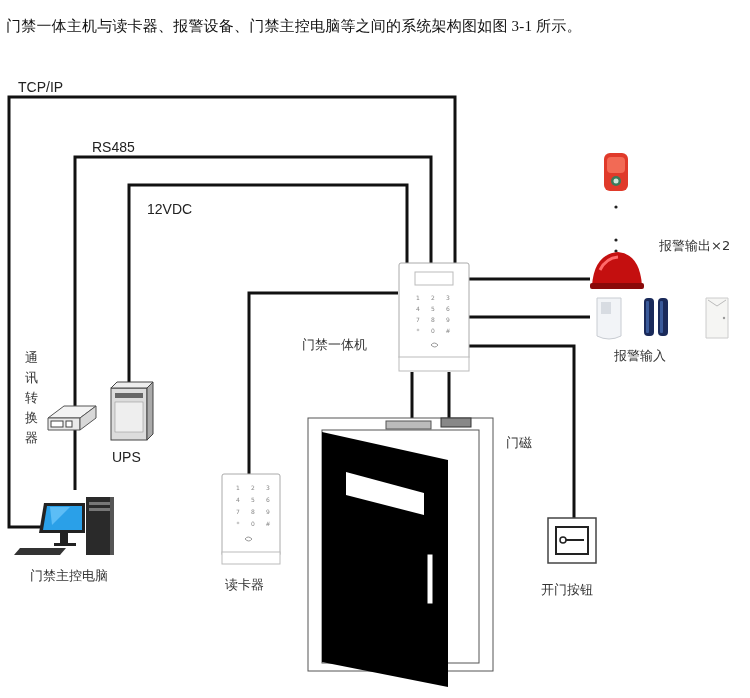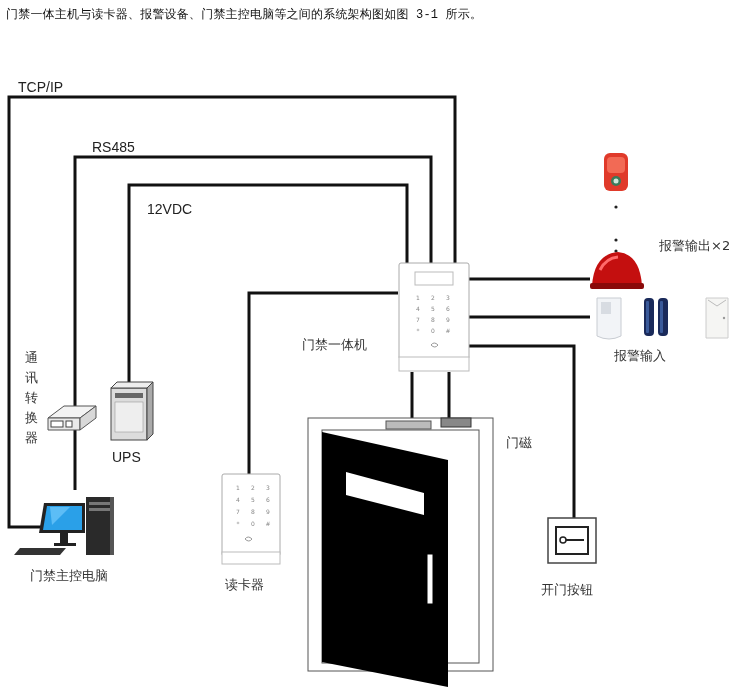--- a/index.html
+++ b/index.html
@@ -1,19 +1,19 @@
 <!DOCTYPE html>
 <html><head>
 <meta charset="utf-8">
 <style>
   html, body { margin:0; padding:0; background:#fff; }
   body { width:750px; height:698px; position:relative; overflow:hidden;
          font-family:"DejaVu Serif", "Liberation Serif", serif; color:#222; }
-  .caption { position:absolute; left:6px; top:6px; font-size:12px; letter-spacing:0.2px;
-             font-family:Liberation Mono, monospace; color:#111; }
+  .caption { position:absolute; left:6px; top:17px; font-size:15px; letter-spacing:0.2px;
+             font-family:Liberation Serif, serif; color:#111; }
   svg { position:absolute; left:0; top:0; }
   .lbl-sans { font-family:"Liberation Sans","DejaVu Sans",sans-serif; font-size:14px; fill:#222; }
   .lbl-cn { font-family:"DejaVu Sans","Liberation Sans",sans-serif; font-size:13px; fill:#333; }
   .wire { stroke:#111; stroke-width:3; fill:none; }
   .key { font-family:"DejaVu Sans",sans-serif; font-size:6px; fill:#888; }
 </style>
 </head>
 <body>
 
 <div class="caption">门禁一体主机与读卡器、报警设备、门禁主控电脑等之间的系统架构图如图 3-1 所示。</div>

